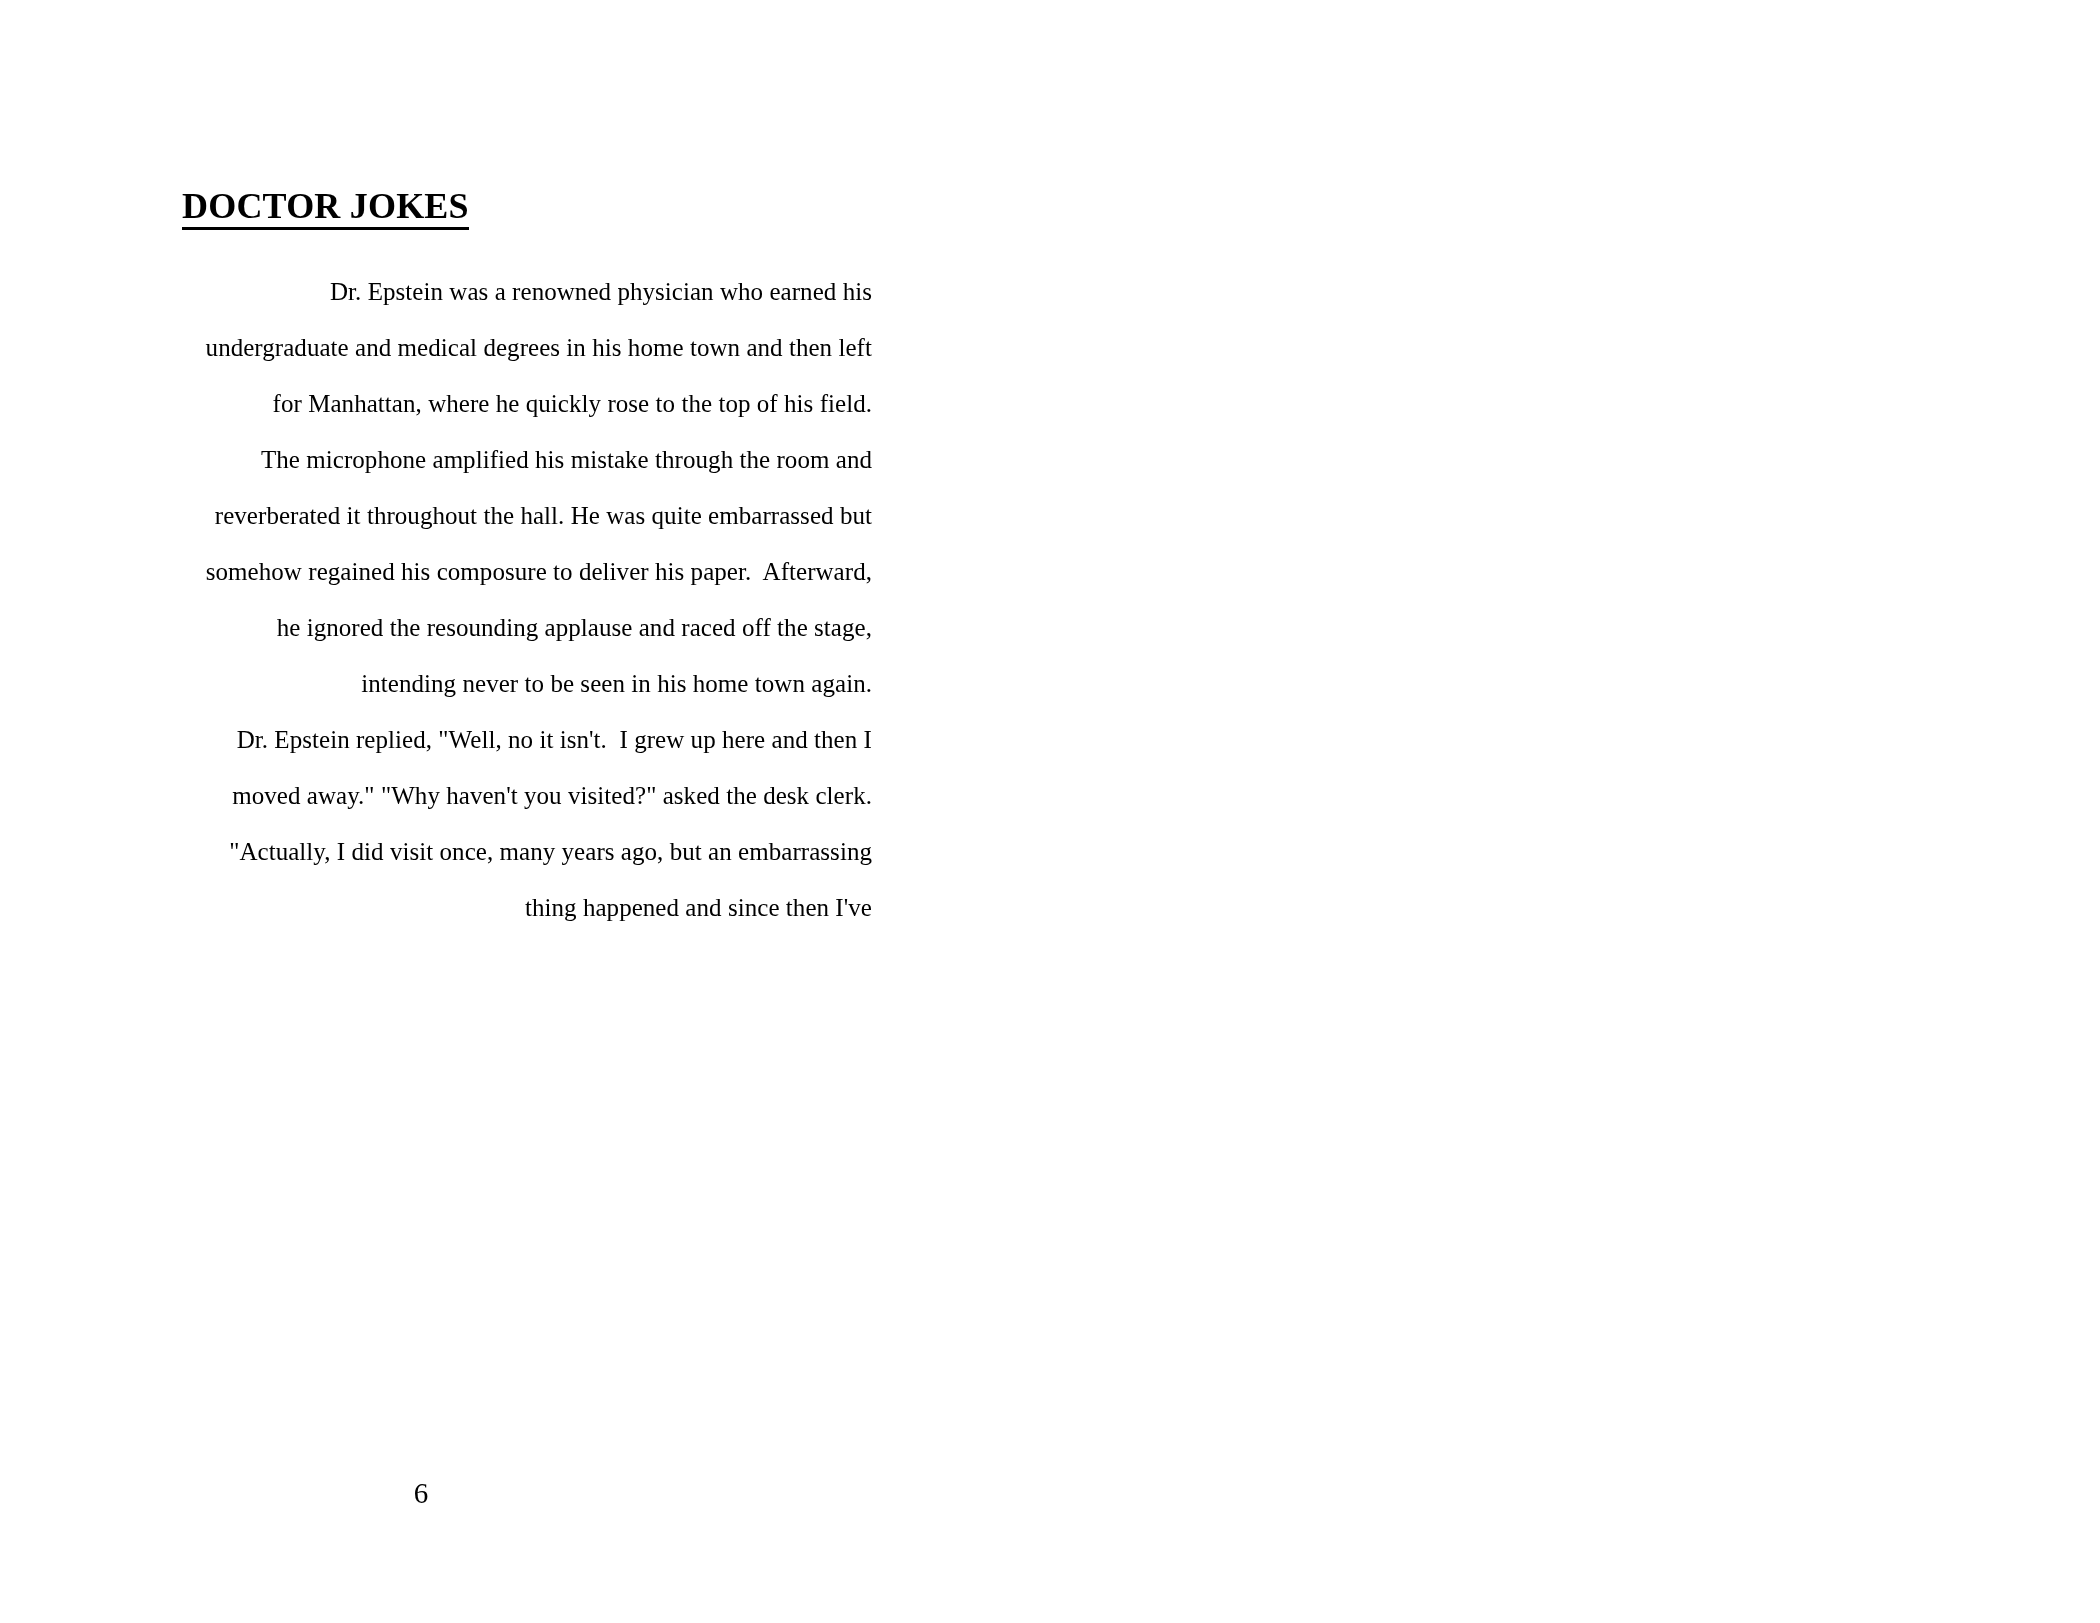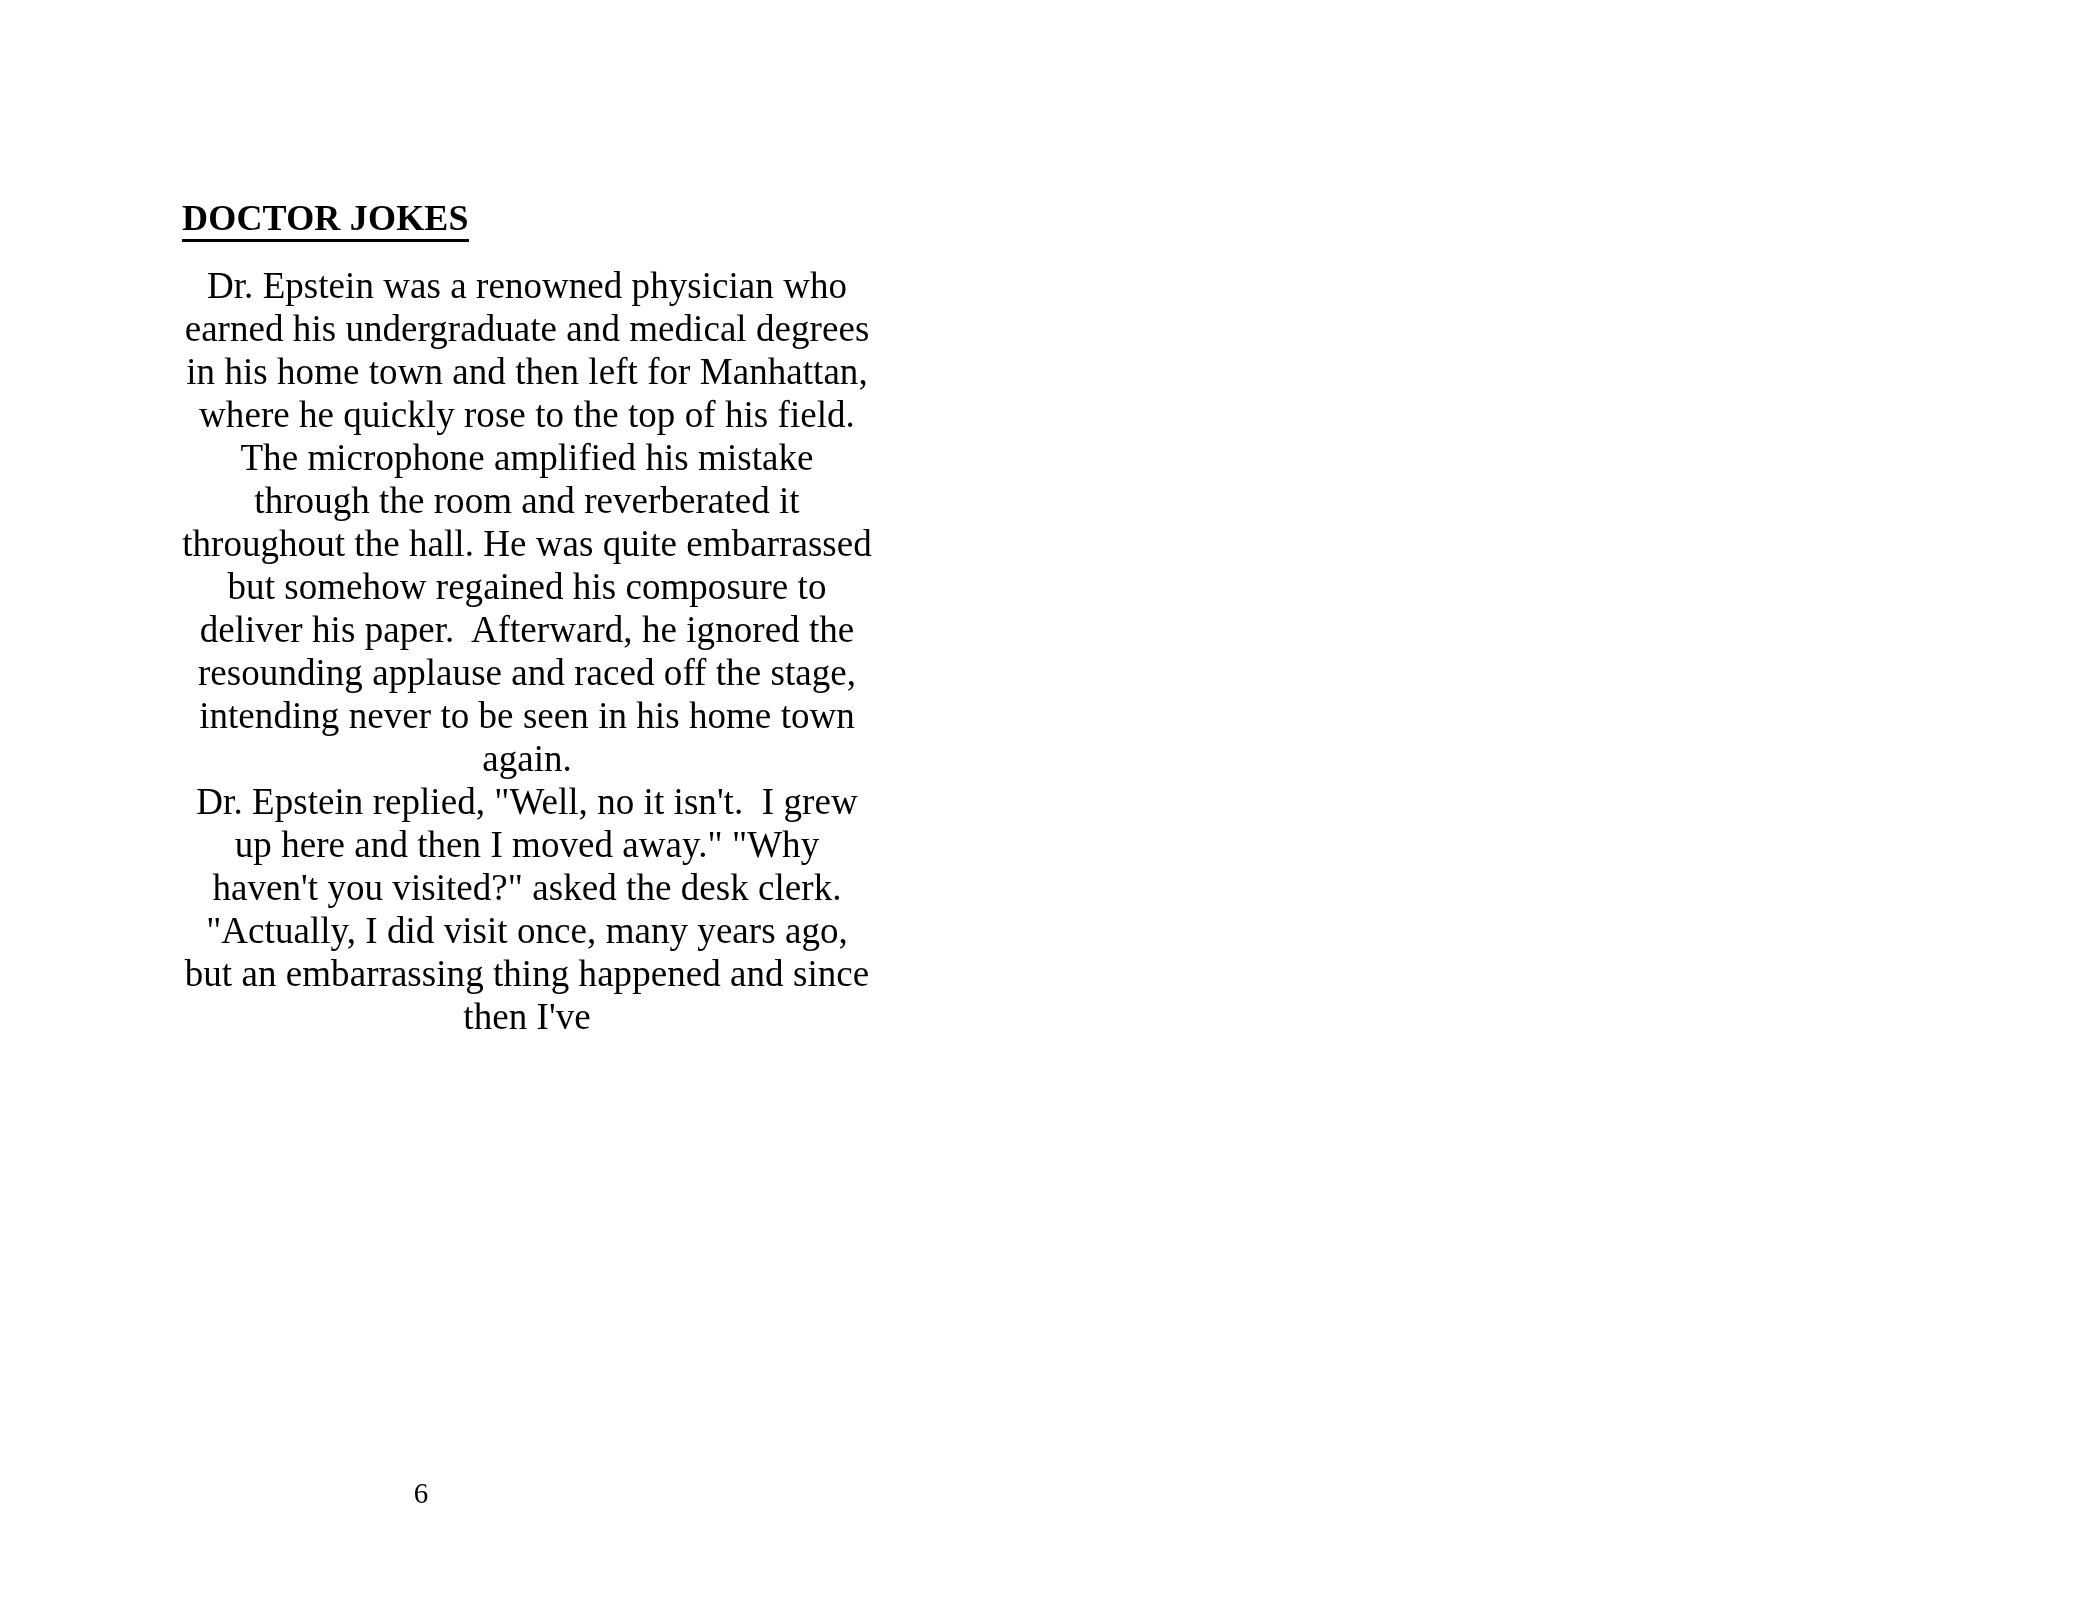--- a/index.html
+++ b/index.html
@@ -30,31 +30,31 @@
     height: 1623px;
     box-sizing: border-box;
   }
   .page-left   { padding: 178px 0 0 0; }
   .page-right  { padding: 178px 0 0 0; }
 
   .text-col {
     position: absolute;
     top: 0;
     width: 690px;
-    font-size: 37px;
-    line-height: 43px;
-    text-align: center;
+    font-size: 25px;
+    line-height: 56px;
+    text-align: right;
     letter-spacing: 0.05px;
   }
   .col-left  { left: 182px; top: 176px; }
 
   h1.title {
     font-size: 36px;
     font-weight: bold;
-    margin: 16px 0 0 0;
+    margin: 4px 0 0 0;
     padding: 0;
     line-height: 40px;
     letter-spacing: 0.2px;
     display: inline-block;
     border-bottom: 3px solid #000;
     padding-bottom: 1px;
     text-align: center;
   }
   .title-wrap {
     position: absolute;

